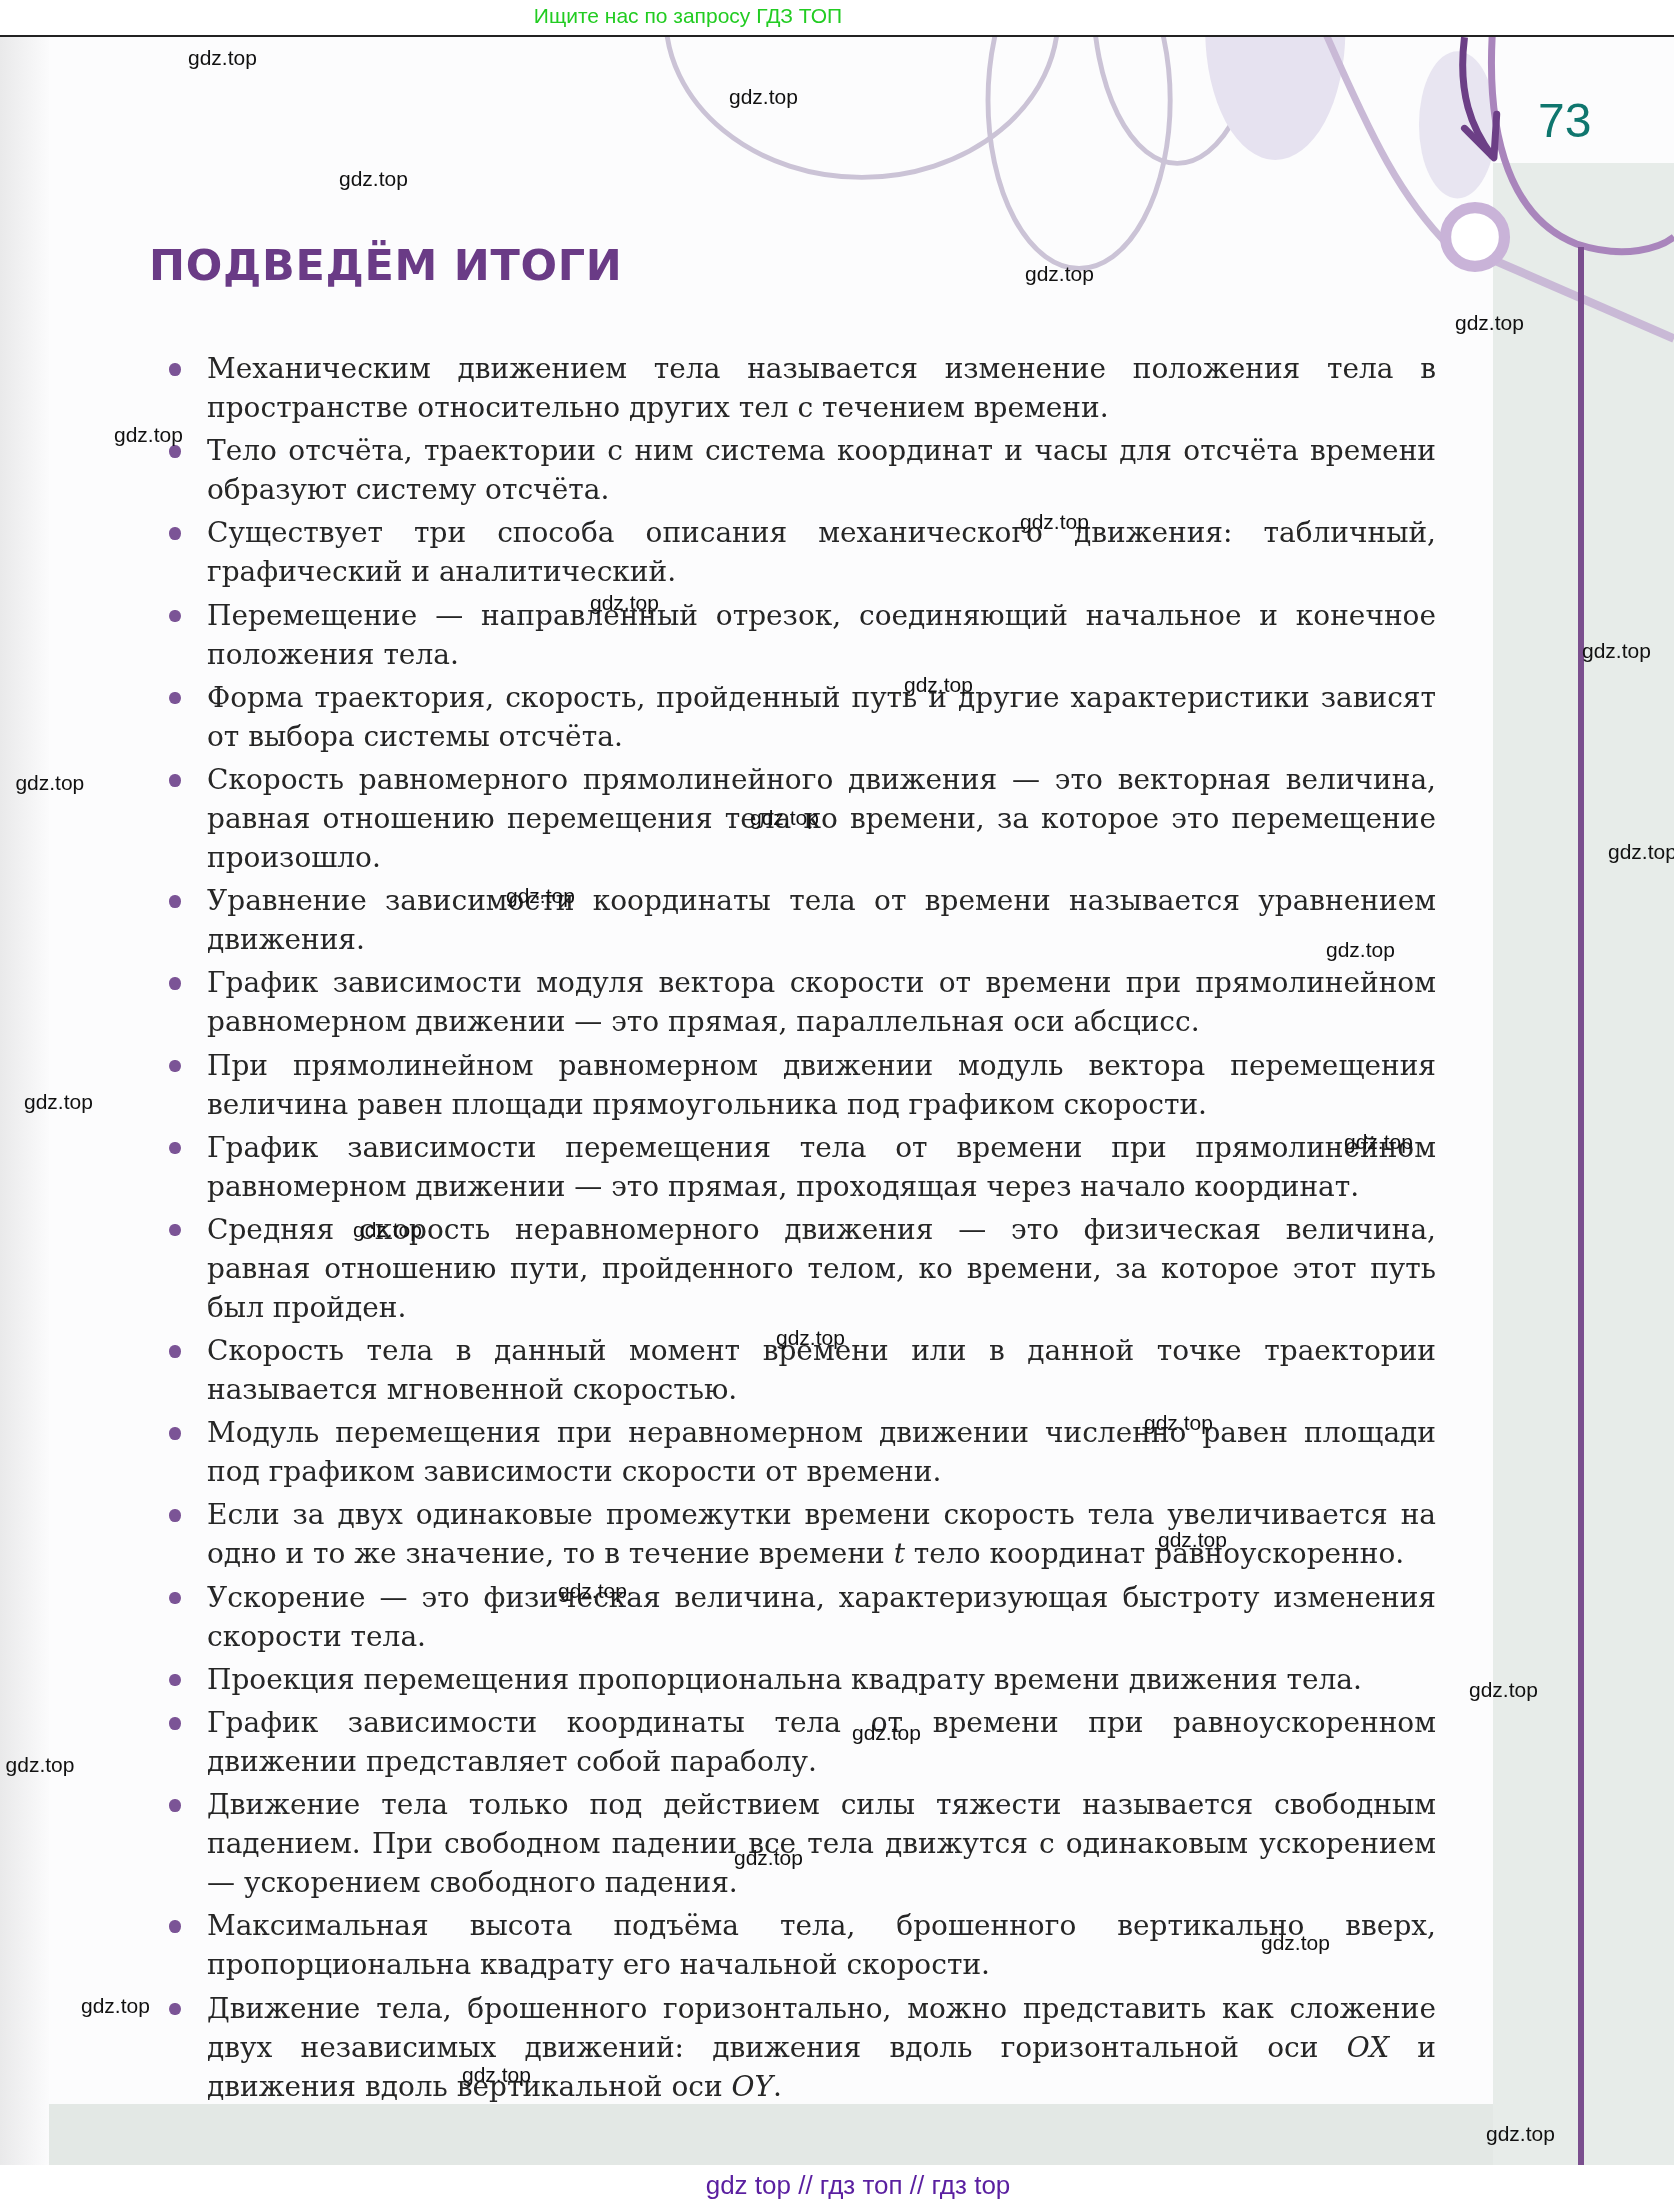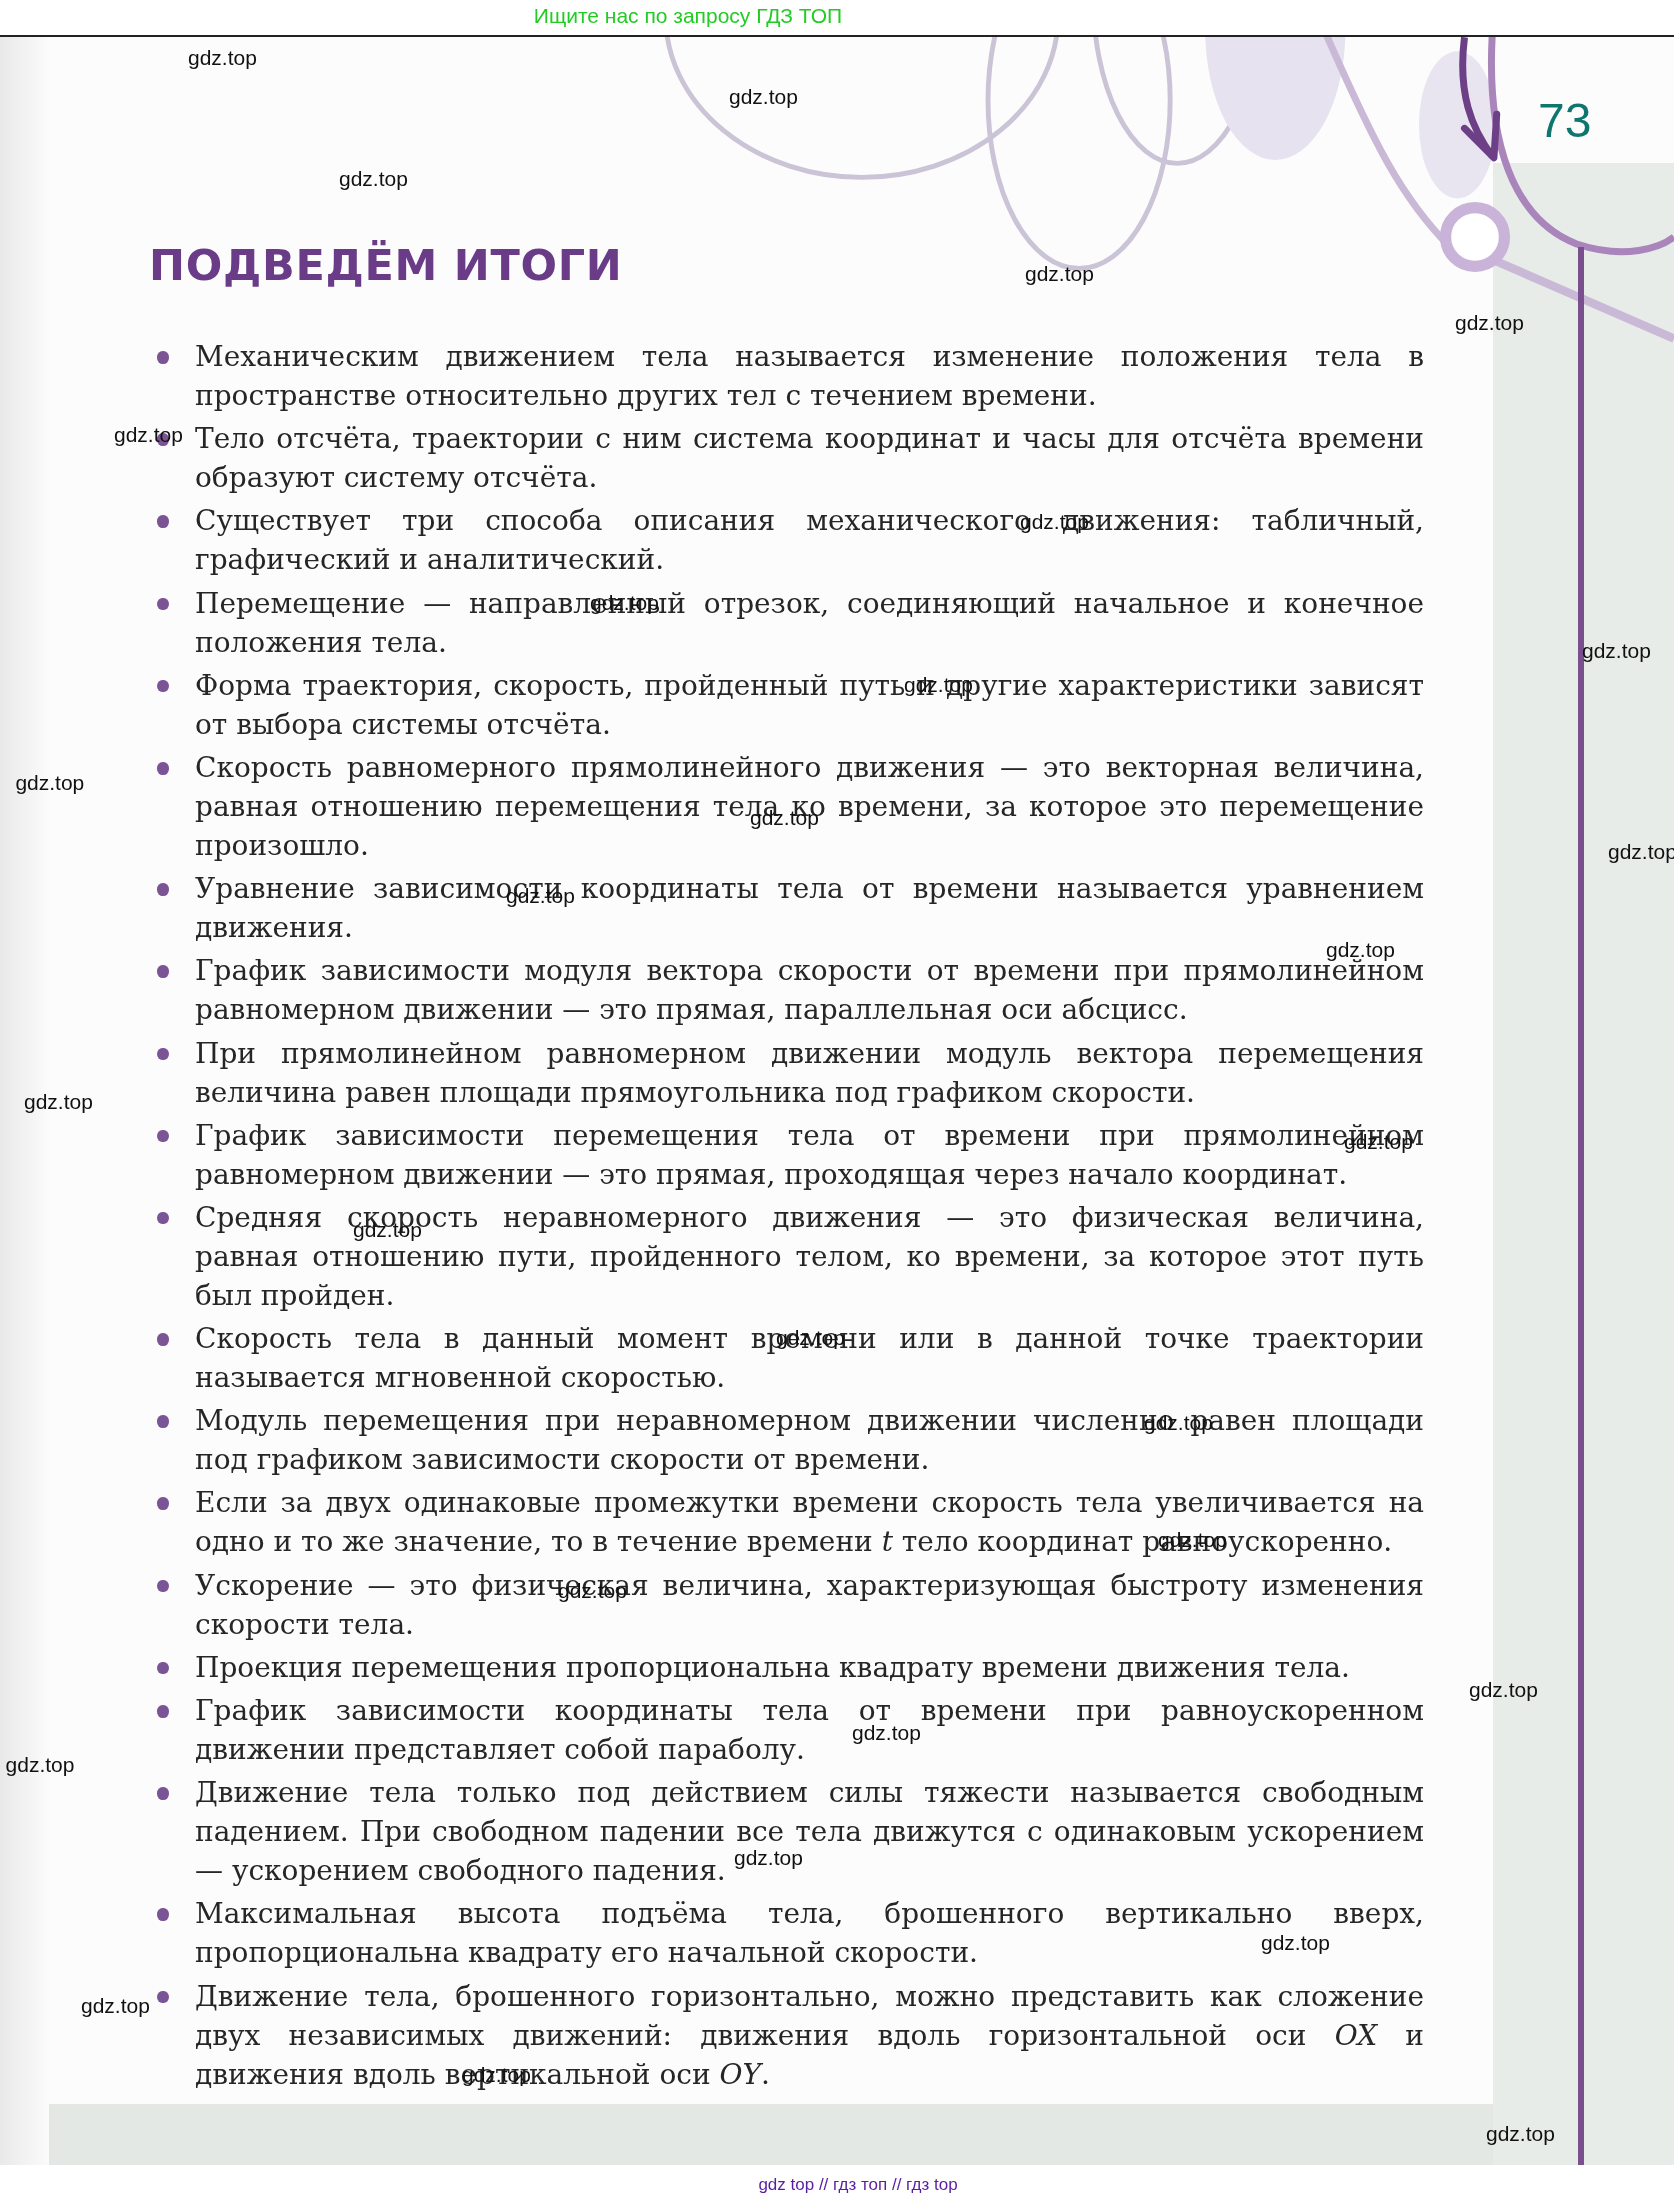--- a/index.html
+++ b/index.html
@@ -8,26 +8,26 @@
   .top-banner span { font-family:"Liberation Sans", sans-serif; font-size:21px; color:#22cc22; line-height:32px; }
   .page { position:absolute; left:0; top:35px; width:1674px; height:2130px; background:#fcfcfd; overflow:hidden; border-top:2.1px solid #222; }
   .page-shade-left { position:absolute; left:0; top:0; width:49px; height:100%; background:linear-gradient(to right,#e9e9ea,#fbfbfc); }
   .green-panel { position:absolute; left:1493px; top:126px; width:181px; height:2032px; background:#e7ece9; }
   .green-bottom { position:absolute; left:0; top:2067px; width:1674px; height:91px; background:#e3e8e5; }
   .white-corner { position:absolute; left:42px; top:0; width:1451px; height:2067px; background:#fcfcfd; border-bottom-right-radius:63px; }
   .vline { position:absolute; left:1578px; top:210px; width:5.6px; height:1948px; background:#7a4f8e; }
   .deco { position:absolute; left:0; top:0; }
   .page-number { position:absolute; left:1538px; top:56px; font-family:"Liberation Sans", sans-serif; font-size:48px; color:#0f766e; }
   .title { position:absolute; left:149px; top:203px; font-family:"DejaVu Sans", sans-serif; font-weight:bold; font-size:43px; color:#6a3b86; letter-spacing:0.7px; }
-  .list { position:absolute; left:156px; top:300px; width:1268px; margin:0; padding:0; list-style:none; }
+  .list { position:absolute; left:156px; top:300px; width:1268px; margin:12px; padding:0; list-style:none; }
   .list li { position:relative; padding-left:39px; font-size:28px; line-height:39px; color:#262626; text-align:justify; margin-bottom:4.2px; }
   .list li .bullet { position:absolute; left:1.4px; top:14px; width:11.2px; height:12.6px; border-radius:50%; background:#7b5496; }
   .wm { position:absolute; font-family:"Liberation Sans", sans-serif; font-size:21px; color:#111; }
   .bottom-banner { position:absolute; left:0; top:2165px; width:1674px; height:40px; background:#fff; text-align:center; }
-  .bottom-banner span { font-family:"Liberation Sans", sans-serif; font-size:17px; color:#5a1fa0; line-height:40px;margin-left:42px; }
+  .bottom-banner span { font-family:"Liberation Sans", sans-serif; font-size:26px; color:#5a1fa0; line-height:40px;margin-left:42px; }
   i.m { font-style:italic; }
 </style>
 </head>
 <body>
 
 <div class="top-banner">
   <span>Ищите нас по запросу ГДЗ ТОП</span>
 </div>
 
 <div class="page">

